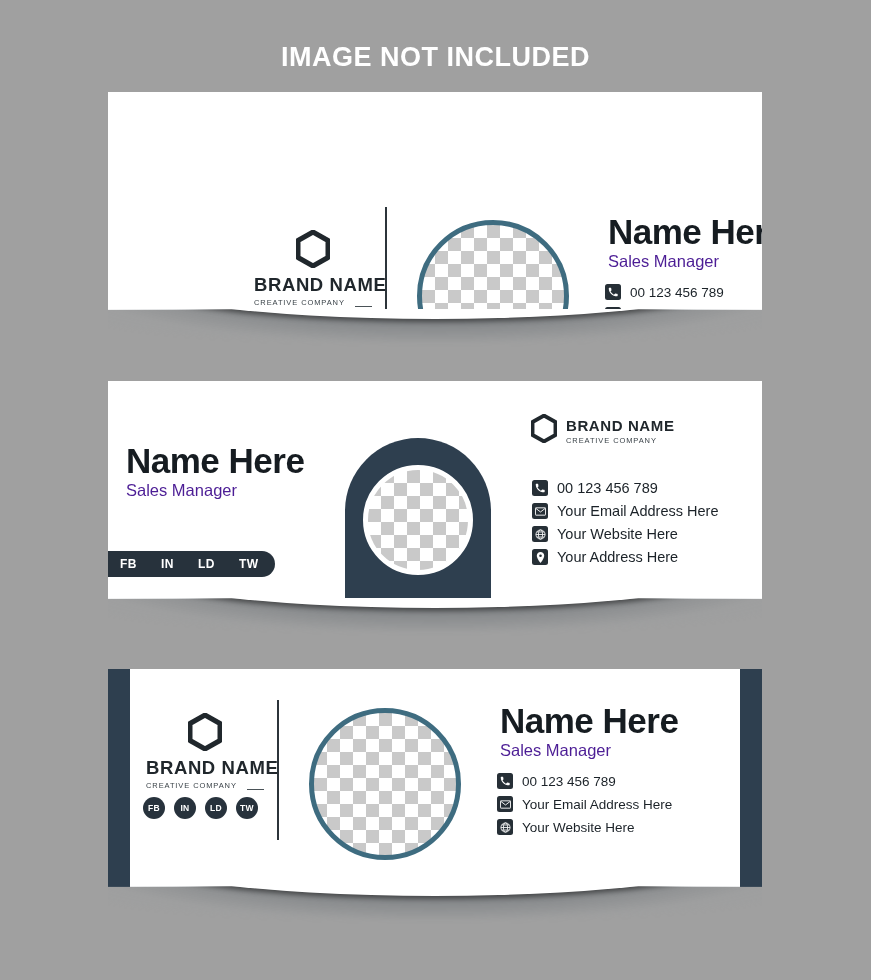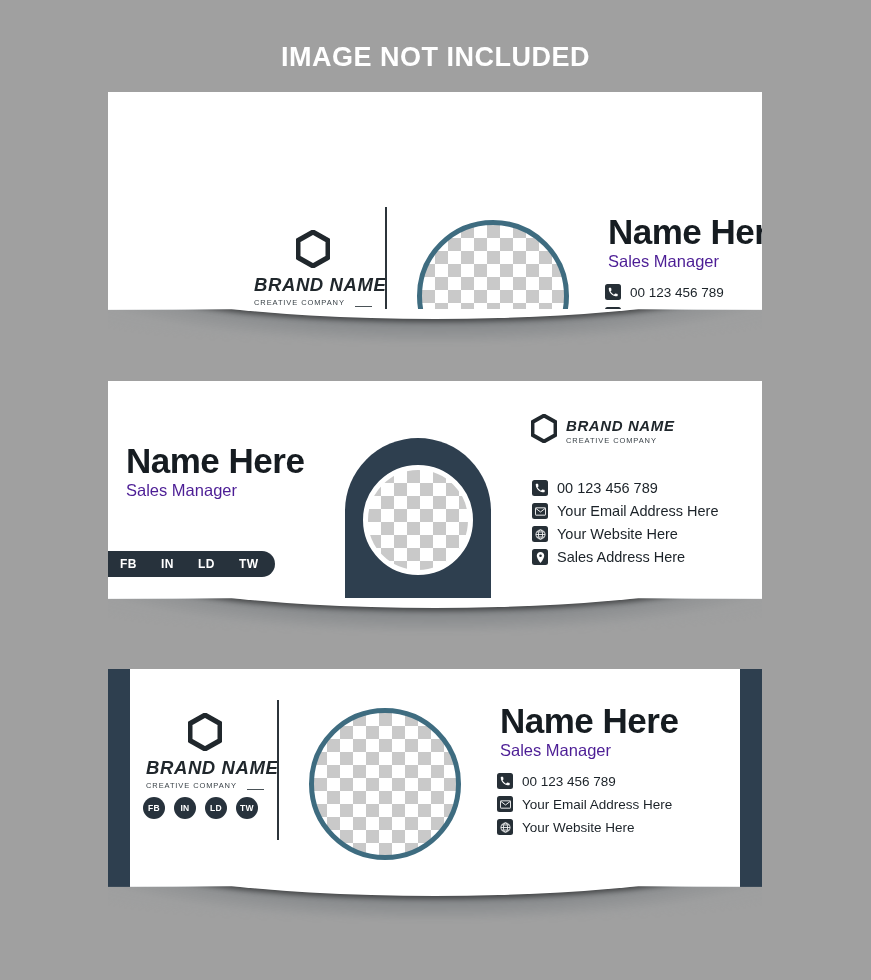--- a/index.html
+++ b/index.html
@@ -47,21 +47,21 @@
     background: #ffffff;
     border-radius: 0 0 50% 50% / 0 0 100% 100%;
     box-shadow: 0 3px 5px rgba(0,0,0,0.45);
   }
 
   
   .hexagon { display: block; }
   .brand-stack { text-align: center; }
   .brand-name {
     font-size: 18.5px; font-weight: bold; letter-spacing: 0.6px;
-    color: #20272c; white-space: nowrap; font-style: italic;
+    color: #20272c; white-space: nowrap;
   }
   .brand-sub-row {
     display: flex; align-items: flex-end; justify-content: center;
     gap: 10px; margin-top: 2px;
   }
   .brand-sub {
     font-size: 7.5px; letter-spacing: 0.9px; color: #3a4248; white-space: nowrap;
   }
   .brand-rule { width: 30px; height: 1.4px; background: #4a5257; }
 
@@ -270,21 +270,21 @@
       </span>
       <span class="contact-text lg">Your Website Here</span>
     </div>
     <div class="contact-row">
       <span class="contact-icon">
         <svg width="9" height="11" viewBox="0 0 16 22" fill="#fff">
           <path d="M8 0C3.9 0 .6 3.3.6 7.4.6 13 8 22 8 22s7.4-9 7.4-14.6C15.4 3.3 12.1 0 8 0z"></path>
           <circle cx="8" cy="7.4" r="2.6" fill="#262f36"></circle>
         </svg>
       </span>
-      <span class="contact-text lg">Sales Address Here</span>
+      <span class="contact-text lg">Your Address Here</span>
     </div>
   </div>
   <div class="card-shadow s2"></div>
 
   <div class="card card-3">
     <div class="c3-bar-left"></div>
     <div class="c3-bar-right"></div>
   </div>
 
   <div class="c3-logo">

